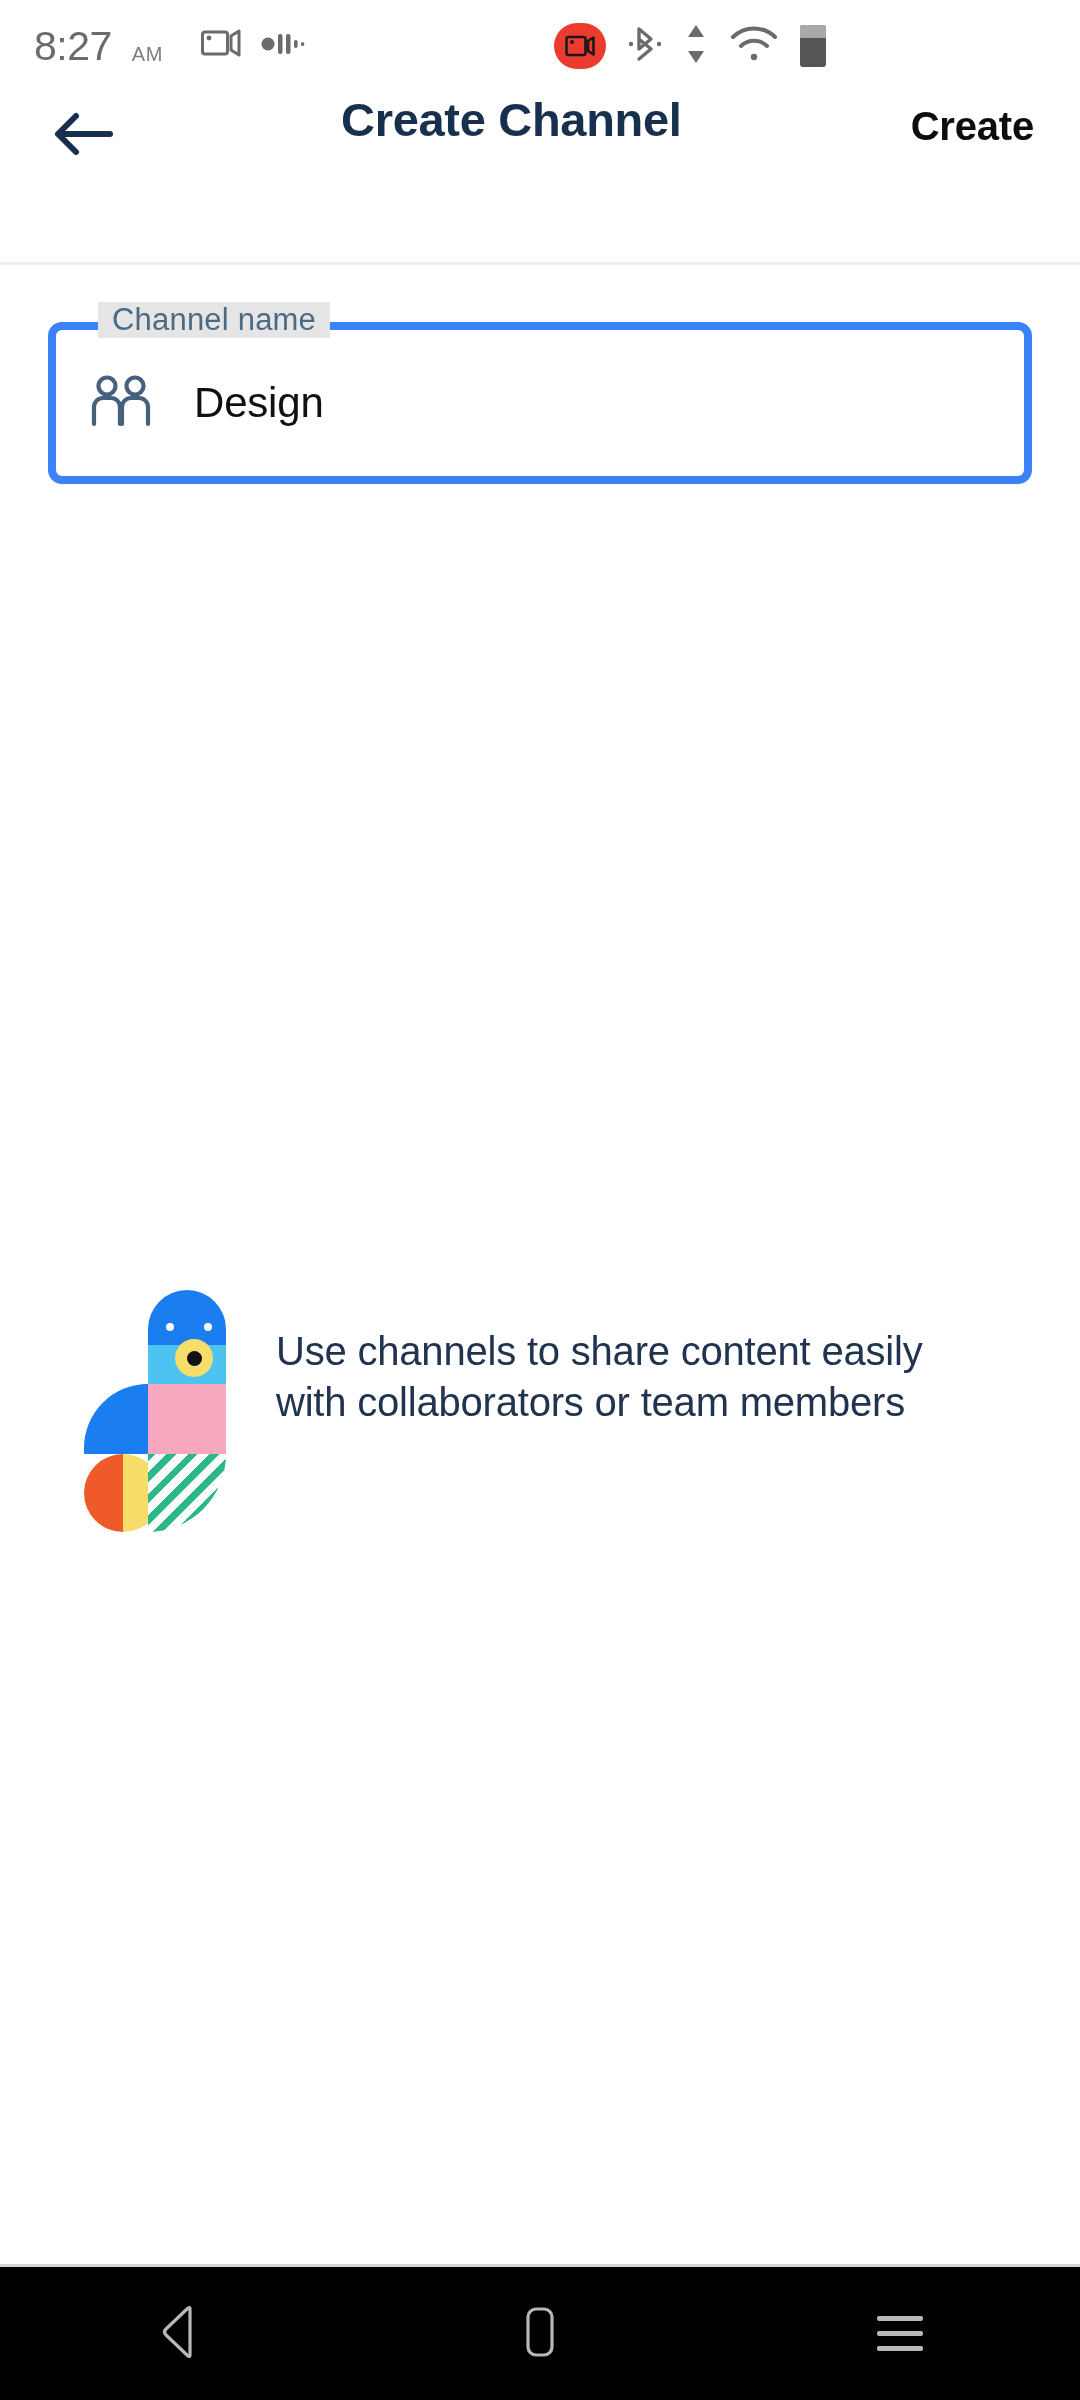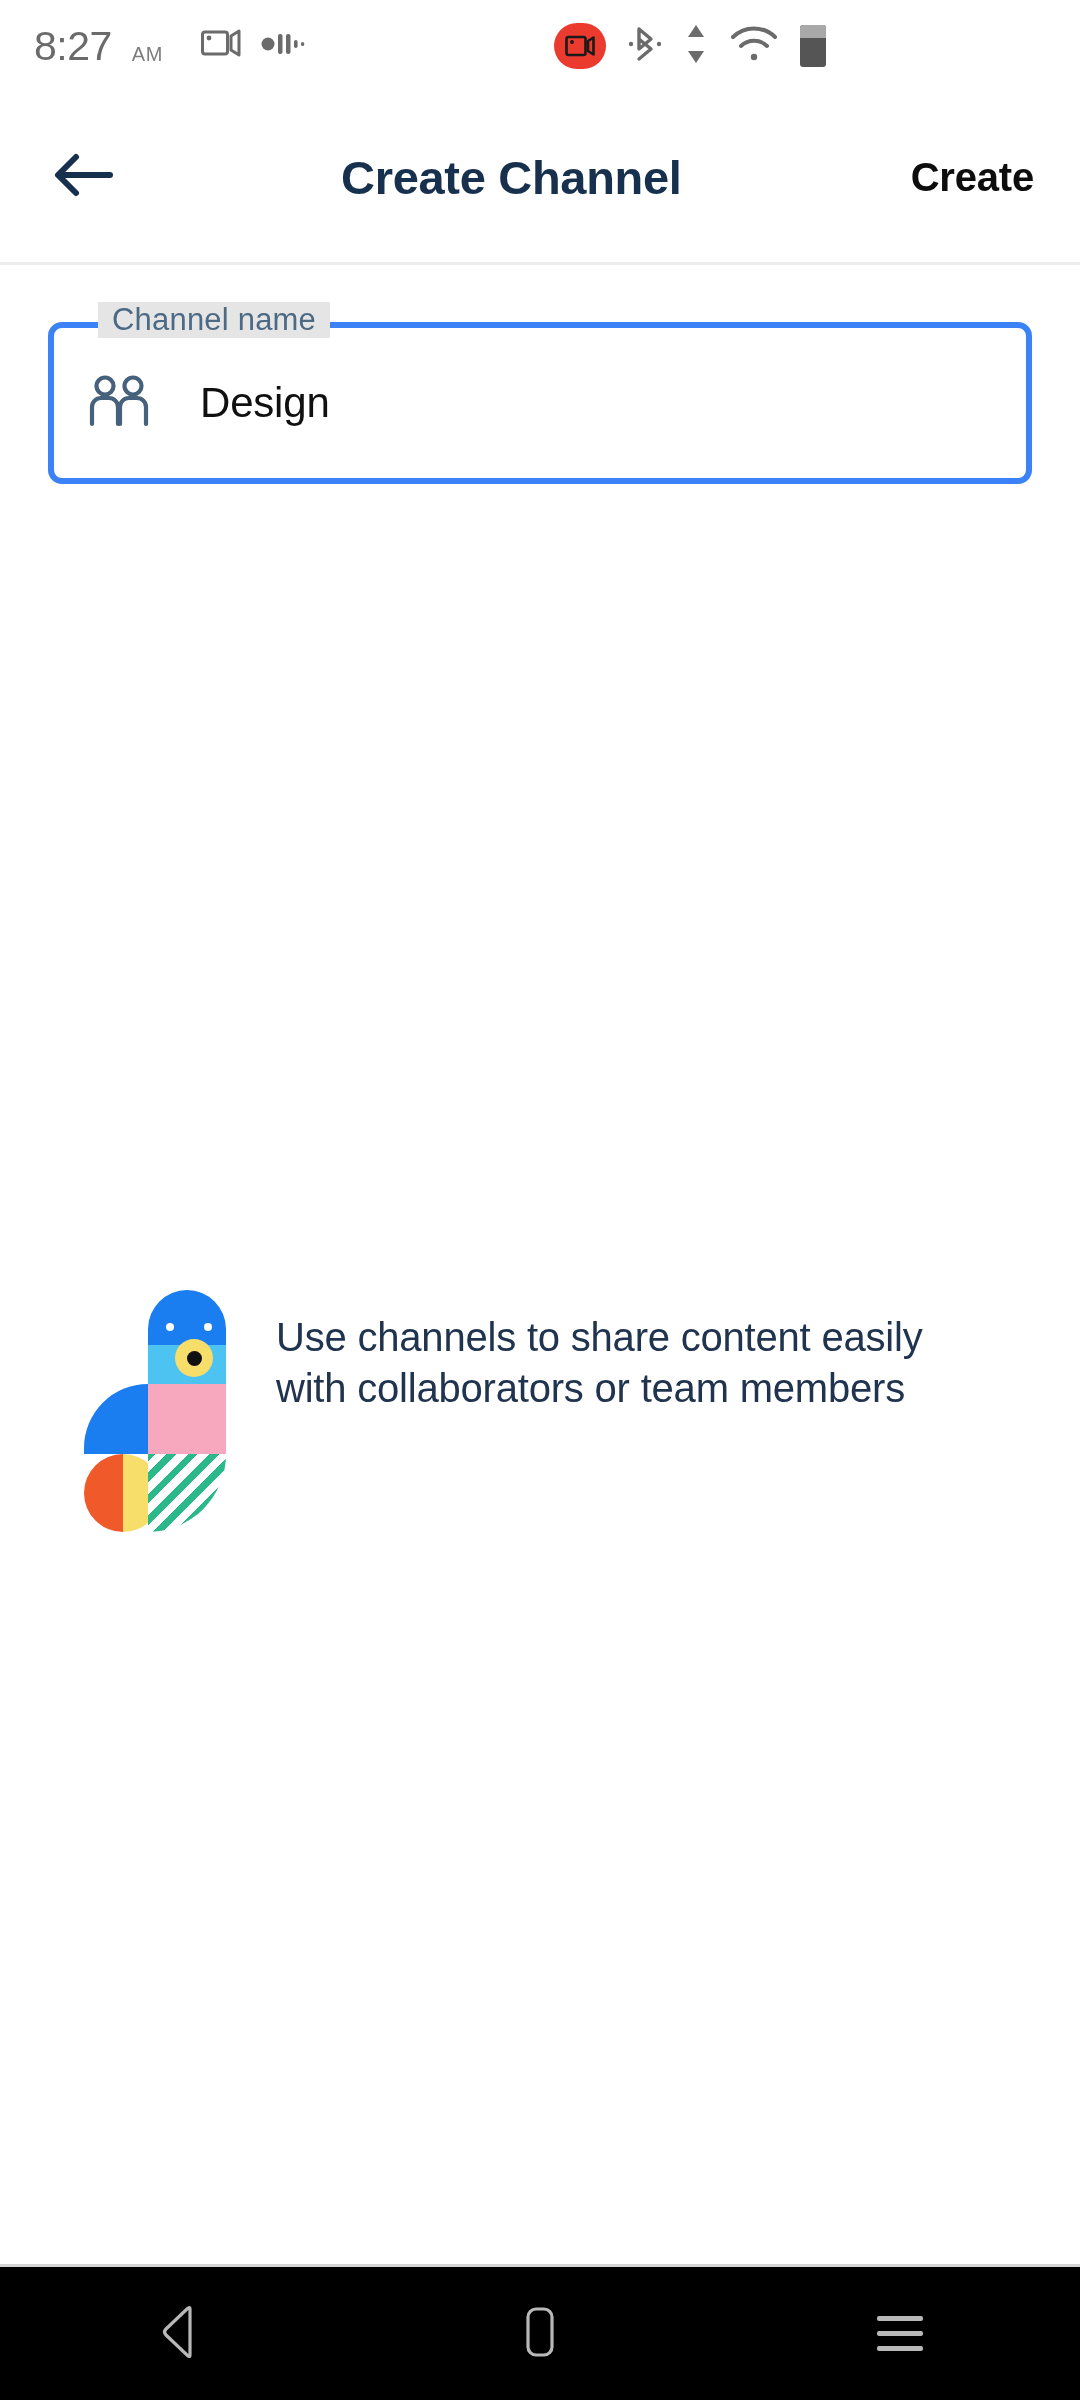--- a/index.html
+++ b/index.html
@@ -55,21 +55,21 @@
   .battery .cap {
     position:absolute; top:0; left:0; right:0; height:13px;
     background:#a9a9a9;
   }
 
   
   #app-bar {
     position:absolute; top:92px; left:0;
     width:1080px; height:170px;
     background:#ffffff;
-    display:flex; align-items:center;
+    display:flex; align-items:flex-start;
     padding:0 40px;
   }
   #back-button {
     width:88px; height:88px;
     display:flex; align-items:center; justify-content:center;
     cursor:pointer; flex:none;
   }
   #app-title {
     flex:1; text-align:center;
     font-size:47px; font-weight:700;
@@ -90,27 +90,26 @@
     background:#eceef0;
   }
 
   
   #field-wrap {
     position:absolute; top:322px; left:48px;
     width:984px; height:162px;
   }
   #channel-field {
     position:absolute; inset:0;
-    border:6px solid #3b82f6;
+    border:8px solid #3b82f6;
     border-radius:14px;
     background:#ffffff;
     display:flex; align-items:center;
     padding:0 34px;
     cursor:text;
-    gap:8px;
   }
   #field-label {
     position:absolute;
     top:-20px; left:50px;
     background:#e5e5e5;
     padding:0 14px;
     font-size:31px;
     color:#4d6a85;
     letter-spacing:0.2px;
     z-index:2;
@@ -126,21 +125,21 @@
   
   #info-block {
     position:absolute; top:1290px; left:0;
     width:1080px;
     display:flex; align-items:flex-start;
     padding-left:84px; padding-right:60px;
   }
   #illustration { flex:none; width:142px; height:212px; position:relative; }
   #info-text {
     margin-left:50px;
-    margin-top:22px;
+    margin-top:36px;
     font-size:40px;
     line-height:1.28;
     color:#20344f;
     letter-spacing:-0.2px;
     max-width:720px;
   }
 
   
   .il { position:absolute; }
   .head-dome {

